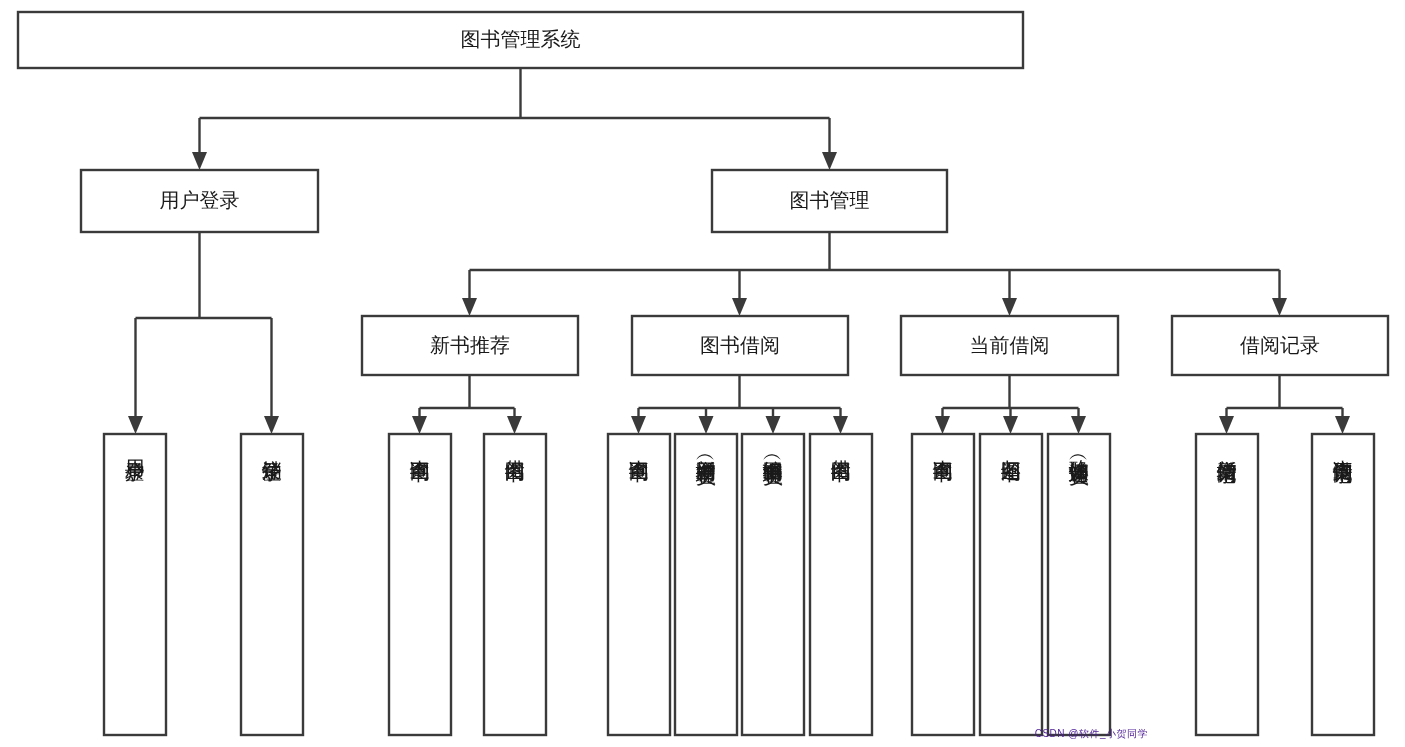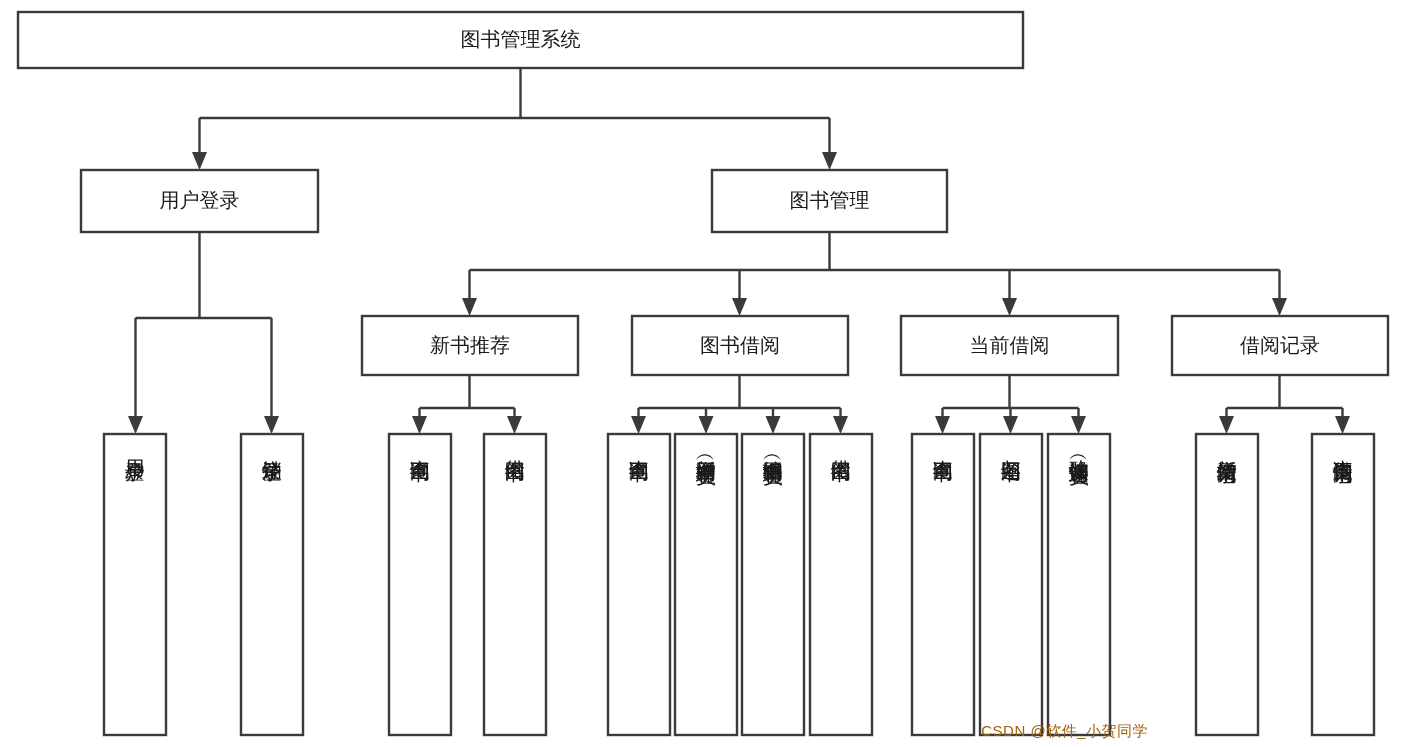--- a/index.html
+++ b/index.html
@@ -63,22 +63,22 @@
     line-height: 1.12;
     color: #1a1a1a;
     letter-spacing: 1px;
     white-space: nowrap;
   }
   .watermark {
     position: absolute;
     right: 8px;
     bottom: 6px;
     font-family: "Liberation Sans", sans-serif;
-    font-size: 15px;
-    color: #a16207;
+    font-size: 10px;
+    color: #4c1d95;
     letter-spacing: 0.5px;
     user-select: none;
     text-align: right;
   }
 </style>
 </head>
 <body>
 
 <div id="diagram-root">
   <svg id="tree-svg" viewBox="0 0 1405 747" xmlns="http://www.w3.org/2000/svg">

